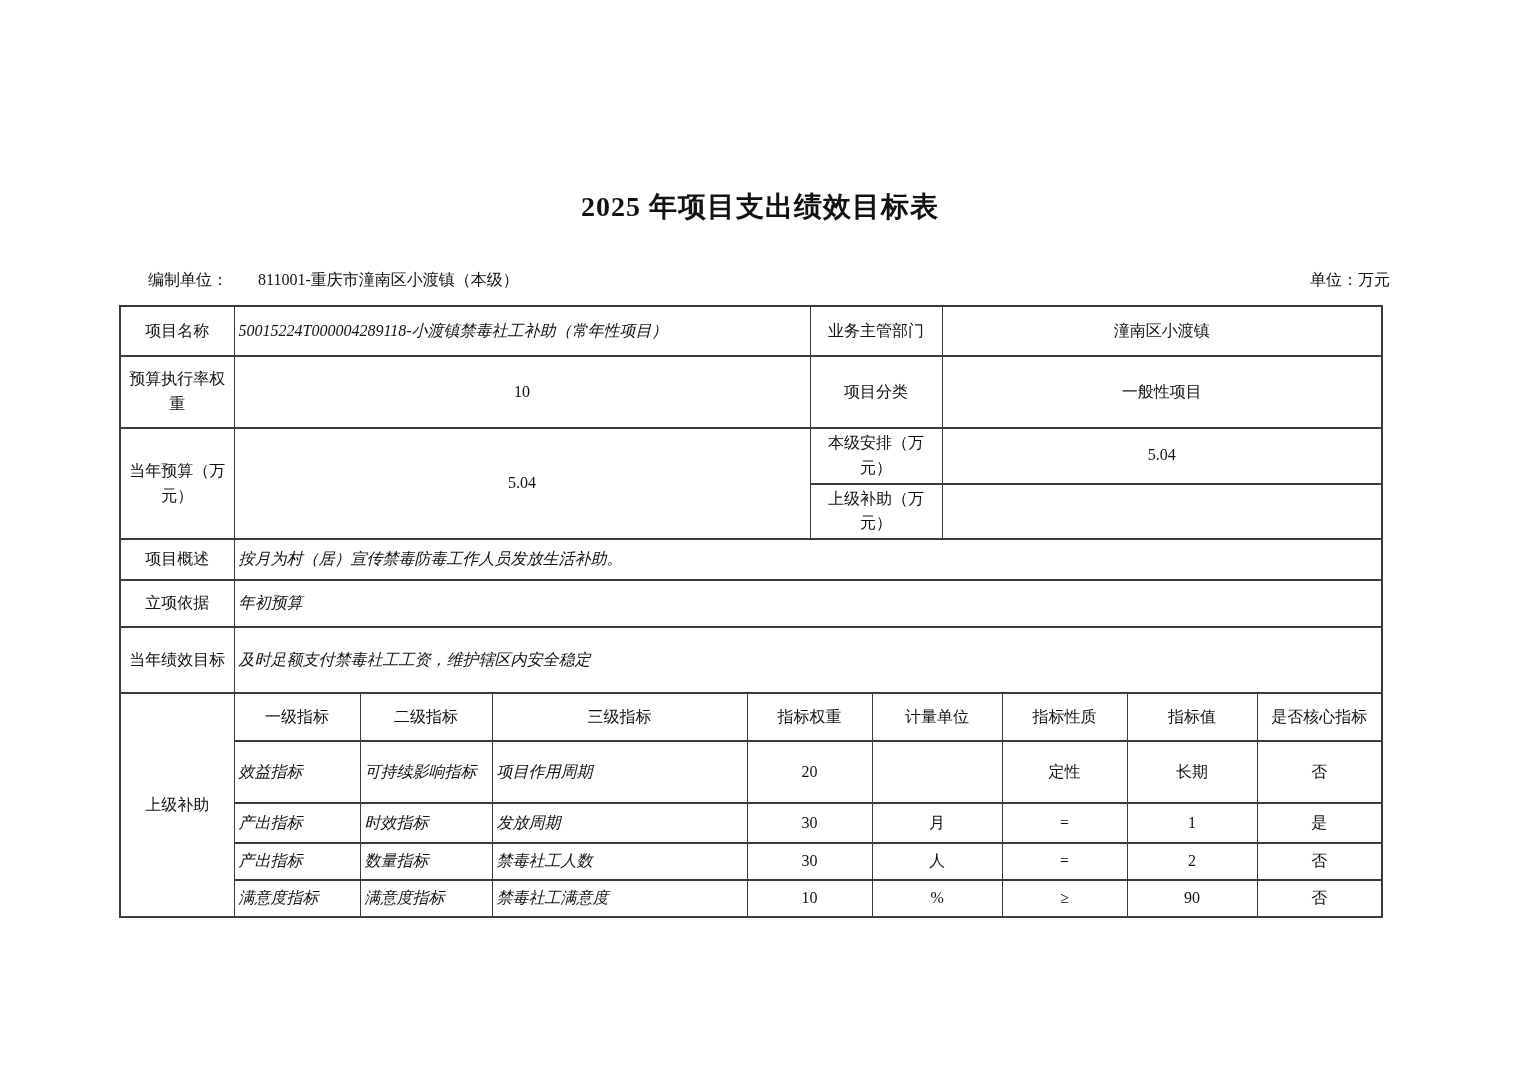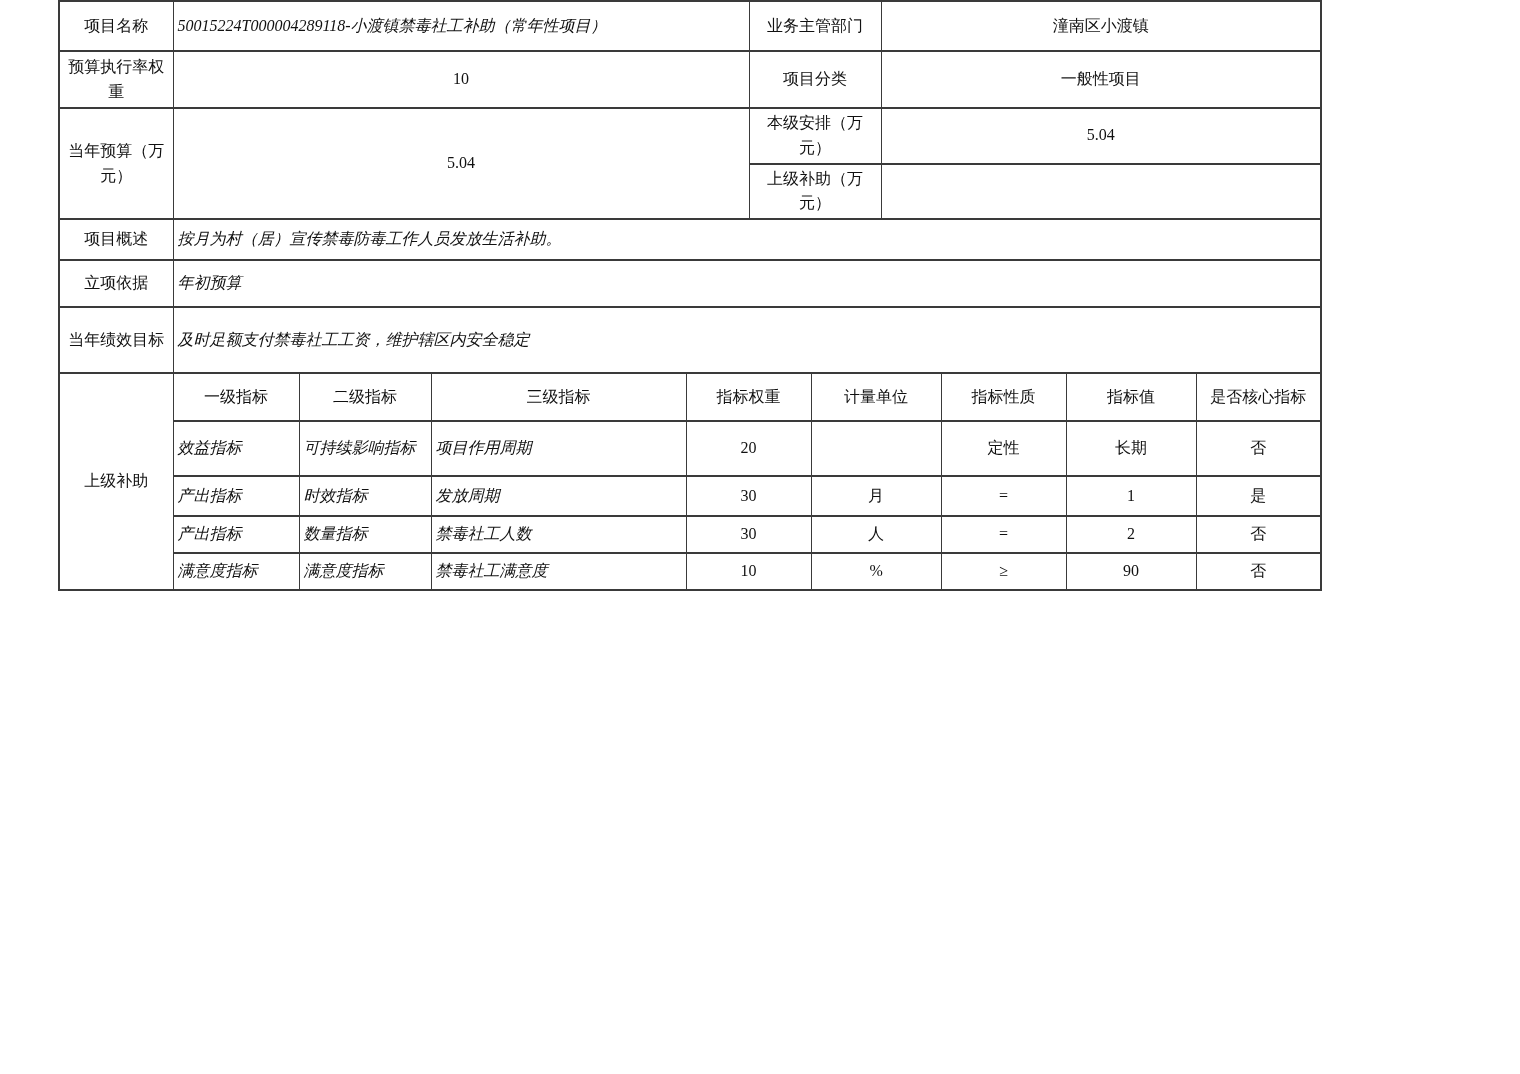--- a/index.html
+++ b/index.html
@@ -30,21 +30,21 @@
     margin: 44px 0 14px 128px;
     display: flex;
     justify-content: space-between;
     align-items: flex-end;
     font-size: 16px;
   }
   .meta-left { display: flex; }
   .meta-left .lbl { padding-left: 20px; }
   .meta-left .val { margin-left: 30px; }
   table.main {
-    margin-left: 58px;
+    margin-left: 119px;
     width: 1262px;
     border-collapse: collapse;
     table-layout: fixed;
     border: 2px solid #3a3a3a;
     font-size: 16px;
   }
   table.main td {
     border-left: 1px solid #3a3a3a;
     border-right: 1px solid #3a3a3a;
     border-top: 2px solid #3a3a3a;
@@ -57,21 +57,29 @@
   td.c { text-align: center; }
   td.l { text-align: left; font-style: italic; }
   td.label { text-align: center; padding: 2px 3px; }
   td.label-left { text-align: center; padding: 2px 3px; }
 </style>
 </head>
 <body>
 
 <div class="doc">
 
+  <h1 class="title">2025 年项目支出绩效目标表</h1>
 
+  <div class="meta-row">
+    <div class="meta-left">
+      <span class="lbl">编制单位：</span>
+      <span class="val">811001-重庆市潼南区小渡镇（本级）</span>
+    </div>
+    <div>单位：万元</div>
+  </div>
 
   <table class="main">
     <colgroup>
       <col style="width:114px">
         <col style="width:126px">
         <col style="width:132px">
         <col style="width:255px">
       <col style="width:63px">
         <col style="width:62px">
         <col style="width:70px">
@@ -80,21 +88,21 @@
         <col style="width:130px">
         <col style="width:125px">
     </colgroup>
     <tbody>
       <tr style="height:50px">
         <td class="label">项目名称</td>
         <td class="l" colspan="4">50015224T000004289118-小渡镇禁毒社工补助（常年性项目）</td>
         <td class="label" colspan="2">业务主管部门</td>
         <td class="c" colspan="4">潼南区小渡镇</td>
       </tr>
-      <tr style="height:57px">
+      <tr style="height:72px">
         <td class="label">预算执行率权重</td>
         <td class="c" colspan="4">10</td>
         <td class="label" colspan="2">项目分类</td>
         <td class="c" colspan="4">一般性项目</td>
       </tr>
       <tr style="height:50px">
         <td class="label" rowspan="2">当年预算（万元）</td>
         <td class="c" colspan="4" rowspan="2">5.04</td>
         <td class="label-left" colspan="2">本级安排（万元）</td>
         <td class="c" colspan="4">5.04</td>
@@ -119,21 +127,21 @@
         <td class="label" rowspan="5">上级补助</td>
         <td class="c">一级指标</td>
         <td class="c">二级指标</td>
         <td class="c">三级指标</td>
         <td class="c" colspan="2">指标权重</td>
         <td class="c" colspan="2">计量单位</td>
         <td class="c">指标性质</td>
         <td class="c">指标值</td>
         <td class="c">是否核心指标</td>
       </tr>
-      <tr style="height:55px">
+      <tr style="height:62px">
         <td class="l">效益指标</td>
         <td class="l">可持续影响指标</td>
         <td class="l">项目作用周期</td>
         <td class="c" colspan="2">20</td>
         <td class="c" colspan="2"></td>
         <td class="c">定性</td>
         <td class="c">长期</td>
         <td class="c">否</td>
       </tr>
       <tr style="height:40px">

